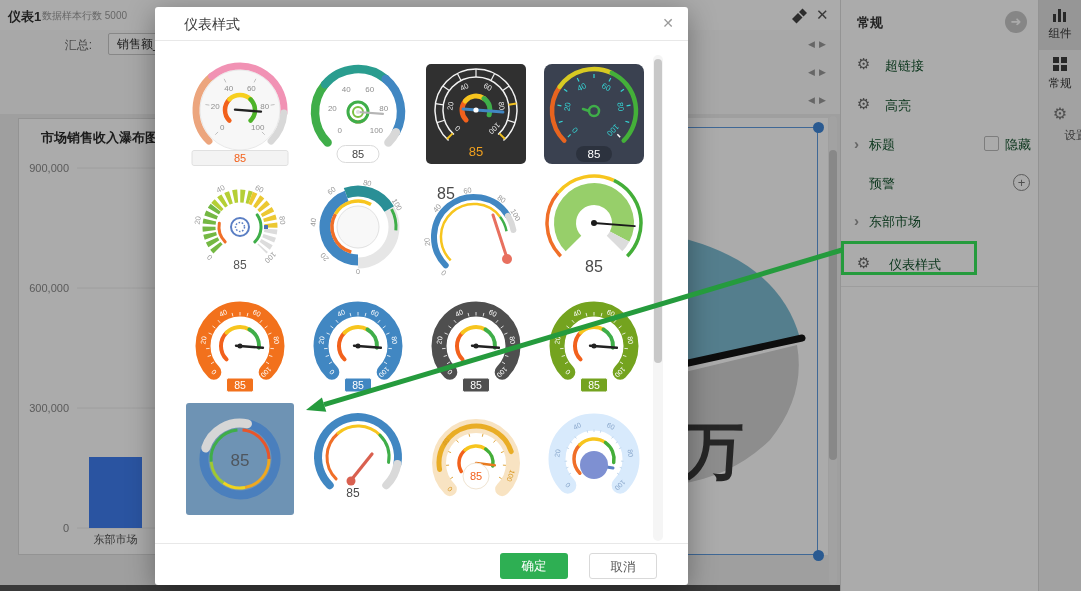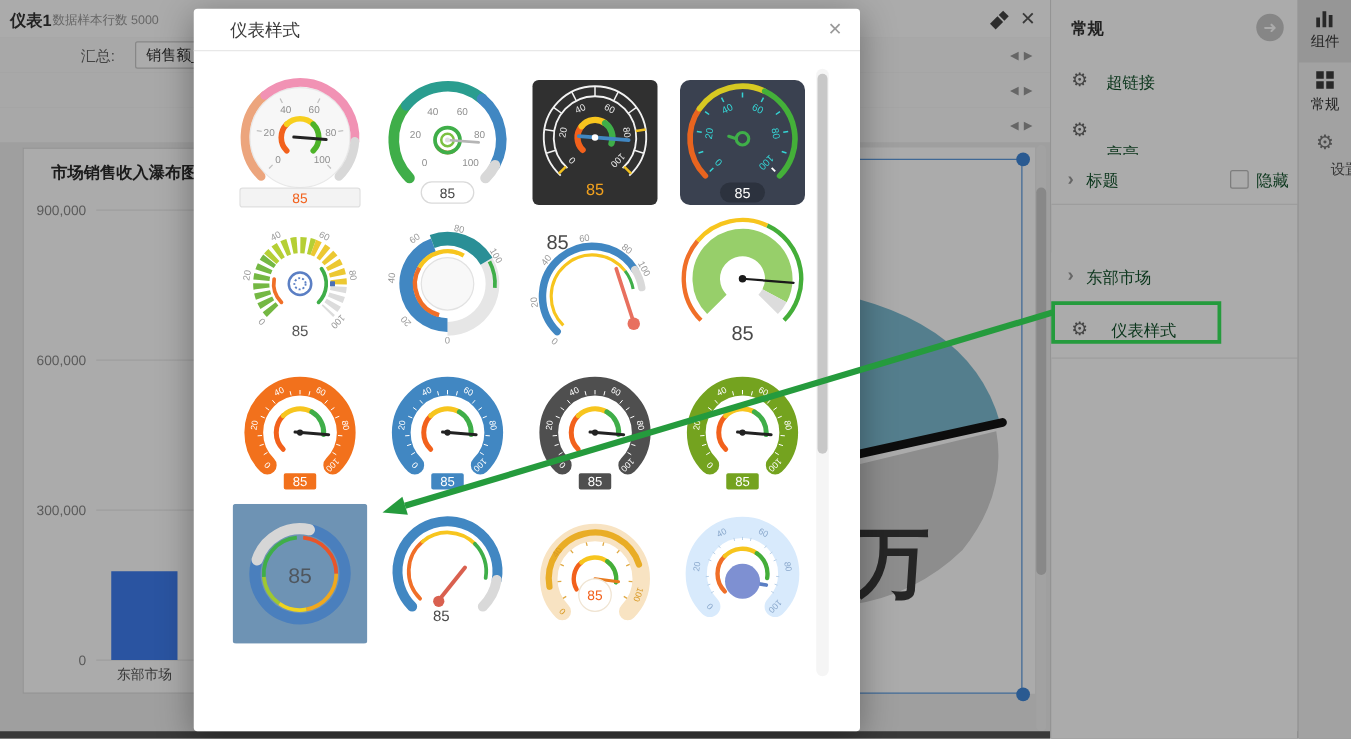--- a/index.html
+++ b/index.html
@@ -134,27 +134,31 @@
     <div class="abs sd-row" style="top:0;height:44px;">
       <span id="sd-header-label" class="abs" style="left:16px;top:14px;">常规</span>
       <div id="circle-arrow" class="abs" style="left:164px;top:11px;">➜</div>
     </div>
     <div class="abs sd-row" style="top:44px;height:40px;">
       <span class="abs sd-gear" style="left:16px;top:11px;">⚙</span>
       <span class="abs sd-label" style="left:44px;top:13px;">超链接</span>
     </div>
     <div class="abs sd-row" style="top:84px;height:40px;">
       <span class="abs sd-gear" style="left:16px;top:11px;">⚙</span>
-      <span class="abs sd-label" style="left:44px;top:30px;">高亮</span>
+      <span class="abs sd-label" style="left:44px;top:13px;">高亮</span>
     </div>
     <div class="abs sd-row" style="top:124px;height:39px;">
       <span class="abs sd-chev" style="left:13px;top:12px;">›</span>
       <span class="abs sd-label" style="left:28px;top:12px;">标题</span>
       <div id="checkbox" class="abs" style="left:143px;top:12px;"></div>
       <span class="abs sd-label" style="left:164px;top:12px;">隐藏</span>
+    </div>
+    <div class="abs sd-row" style="top:163px;height:39px;">
+      <span class="abs sd-label" style="left:28px;top:12px;">预警</span>
+      <div id="plus-icon" class="abs" style="left:172px;top:11px;">+</div>
     </div>
     <div class="abs sd-row" style="top:202px;height:38px;">
       <span class="abs sd-chev" style="left:13px;top:11px;">›</span>
       <span class="abs sd-label" style="left:28px;top:11px;">东部市场</span>
     </div>
     <div class="abs sd-row" style="top:240px;height:46px;">
       <span class="abs sd-gear" style="left:16px;top:14px;">⚙</span>
       <span class="abs sd-label" style="left:48px;top:16px;">仪表样式</span>
     </div>
   </div>
@@ -541,20 +545,24 @@
             <line x1="23.021284437560492" y1="14.107461247330617" x2="25.152884848445723" y2="15.41370765912049" stroke="#b8d0e8" stroke-width="0.8"></line>
             <path d="M-14.14 14.14 A20 20 0 0 1 -14.14 -14.14" fill="none" stroke="#f06f28" stroke-width="3.5" stroke-linecap="round"></path>
             <path d="M-14.14 -14.14 A20 20 0 0 1 11.47 -16.38" fill="none" stroke="#f7c51e" stroke-width="3.5" stroke-linecap="round"></path>
             <path d="M11.47 -16.38 A20 20 0 0 1 19.70 3.47" fill="none" stroke="#44ae39" stroke-width="3.5" stroke-linecap="round"></path>
             <line x1="0" y1="6" x2="19" y2="9" stroke="#5b7fc4" stroke-width="3" stroke-linecap="round"></line>
             <circle cx="0" cy="6" r="14" fill="#7e90d2" stroke="none" stroke-width="1" stroke-dasharray="none"></circle>
           </svg></div>
       </div>
     <div id="modal-sb-track" class="abs"></div>
     <div id="modal-sb-thumb" class="abs"></div>
+    <div id="modal-foot" class="abs">
+      <div id="btn-ok" class="abs btn">确定</div>
+      <div id="btn-cancel" class="abs btn">取消</div>
+    </div>
   </div>
 
   <div id="anno-box" class="abs" style="border-color: rgb(37, 155, 61);"></div>
   <svg id="anno-svg" class="abs" width="1081" height="591">
     <line id="anno-line" x1="842" y1="250" x2="324" y2="404.6" stroke-width="5" stroke="#259b3d"></line>
     <polygon id="anno-head" points="306,410 321.9,397.4 326.3,411.8" fill="#259b3d"></polygon>
   </svg>
 
 </div>
 

